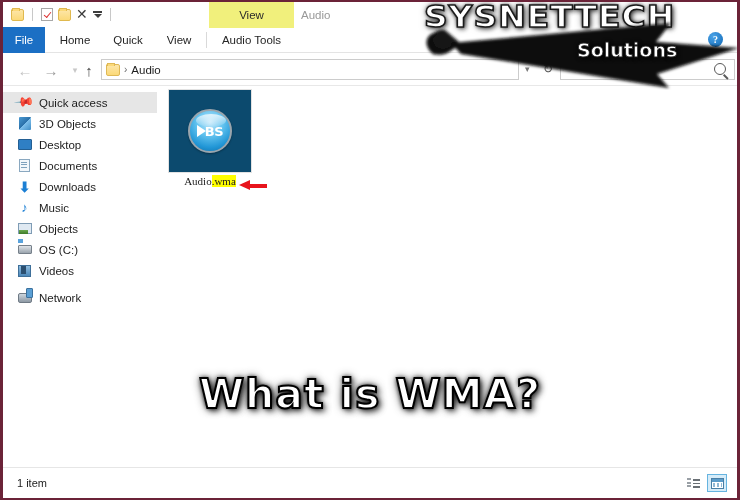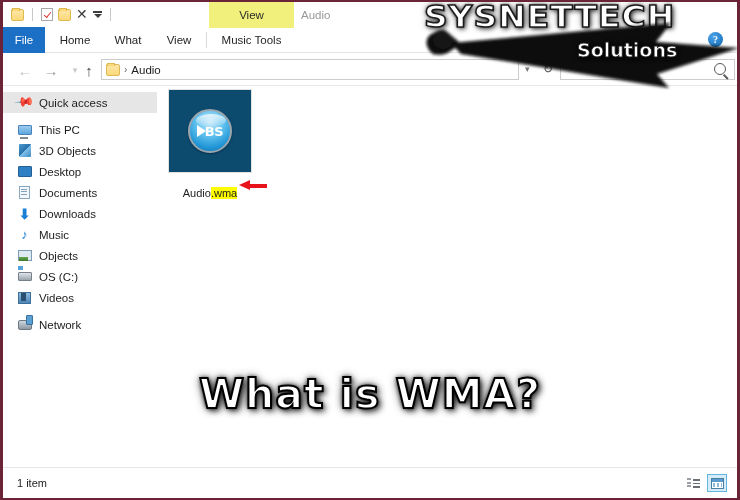--- a/index.html
+++ b/index.html
@@ -396,24 +396,25 @@
     margin-right: -1px;
   }
   .bsp-txt {
     font-family: "DejaVu Sans", sans-serif;
     font-size: 13px; font-weight: bold;
     color: #ffffff;
     letter-spacing: -0.5px;
     line-height: 1;
   }
   .file-label {
-    margin-top: 14px;
+    margin-top: 2px;
     font-size: 11px; color: #1c1c1c;
     white-space: nowrap;
     position: relative;
+    font-family: Liberation Serif, serif;
   }
   .hl-ext { background: #ffff00; }
 
   
   .red-arrow {
     position: absolute;
     left: 236px; top: 178px;
     width: 28px; height: 10px;
     z-index: 9;
   }
@@ -568,24 +569,24 @@
       <div class="qat-sep"></div>
     </div>
   </div>
 
   <div class="play-tab">View</div>
   <div class="win-title">Audio</div>
 
   <div class="ribbon">
     <div class="tab tab-file">File</div>
     <div class="tab tab-home">Home</div>
-    <div class="tab tab-share">What</div>
+    <div class="tab tab-share">Quick</div>
     <div class="tab tab-view">View</div>
     <div class="tab-sep"></div>
-    <div class="tab tab-music">Music Tools</div>
+    <div class="tab tab-music">Audio Tools</div>
     <div class="help-btn">?</div>
   </div>
   <div class="musictools-underline"></div>
 
   <div class="addressbar">
     <div class="nav-btn nav-back">←</div>
     <div class="nav-btn nav-fwd">→</div>
     <div class="nav-btn nav-recent">▾</div>
     <div class="nav-btn nav-up">↑</div>
 
@@ -606,26 +607,20 @@
   <div class="body-area">
 
     <div class="sidebar">
       <div class="nav-item selected">
         <span class="nav-ico">
             <span class="ic-pin">📌</span>
           </span>
         <span>Quick access</span>
       </div>
 
-      <div class="nav-item group-gap">
-        <span class="nav-ico">
-            <span class="ic-pc"></span>
-          </span>
-        <span>This PC</span>
-      </div>
 
       <div class="nav-item indent-1">
         <span class="nav-ico">
             <span class="ic-3d"></span>
           </span>
         <span>3D Objects</span>
       </div>
 
       <div class="nav-item indent-1">
         <span class="nav-ico">

